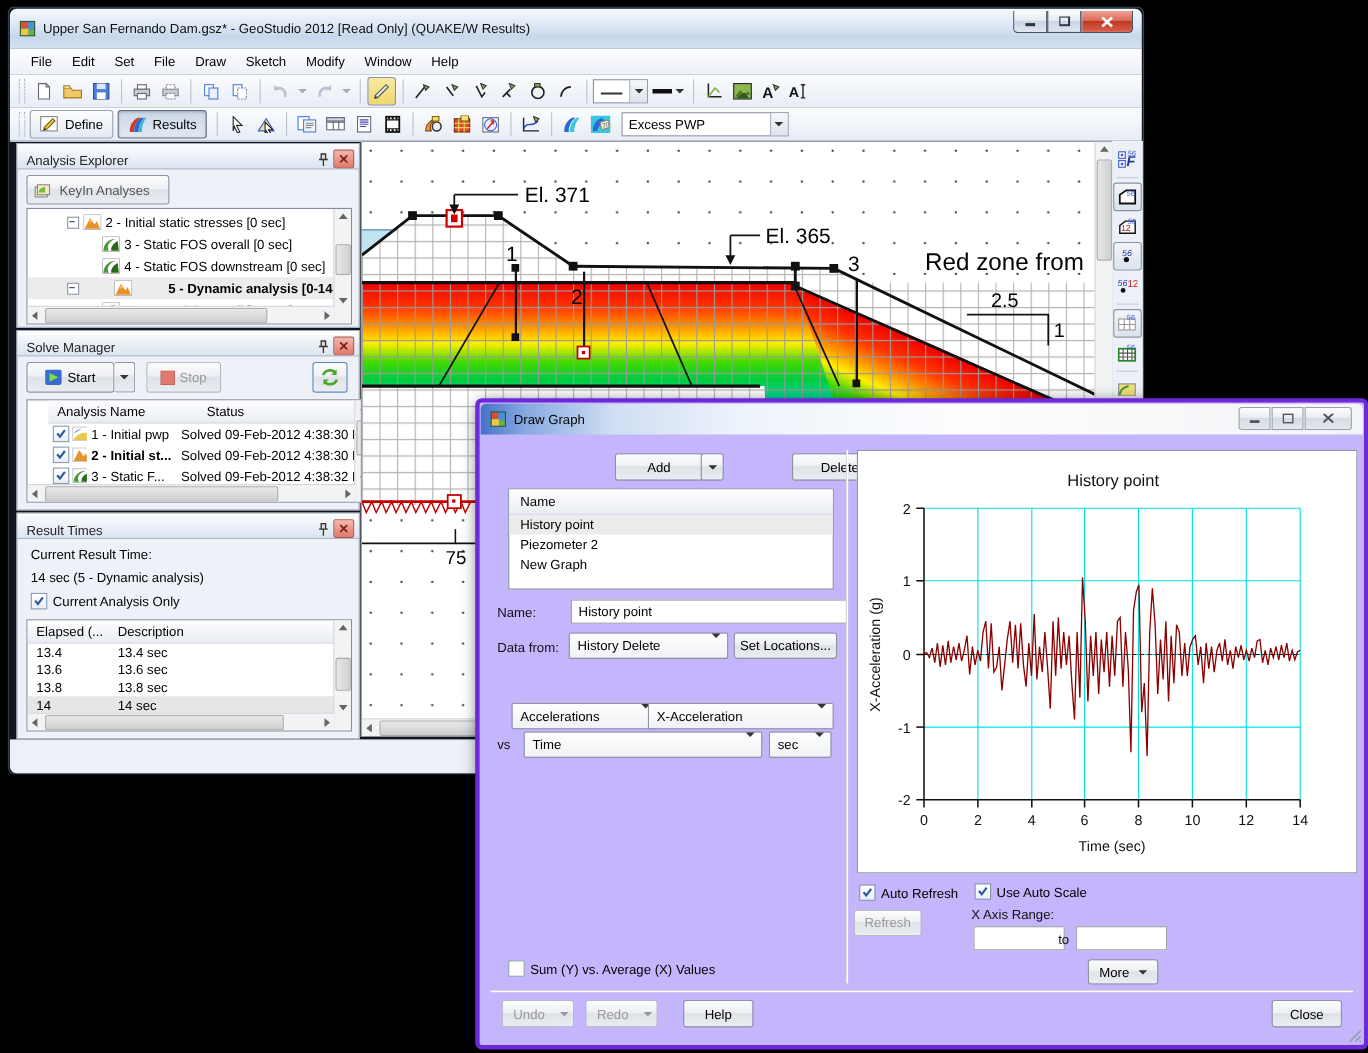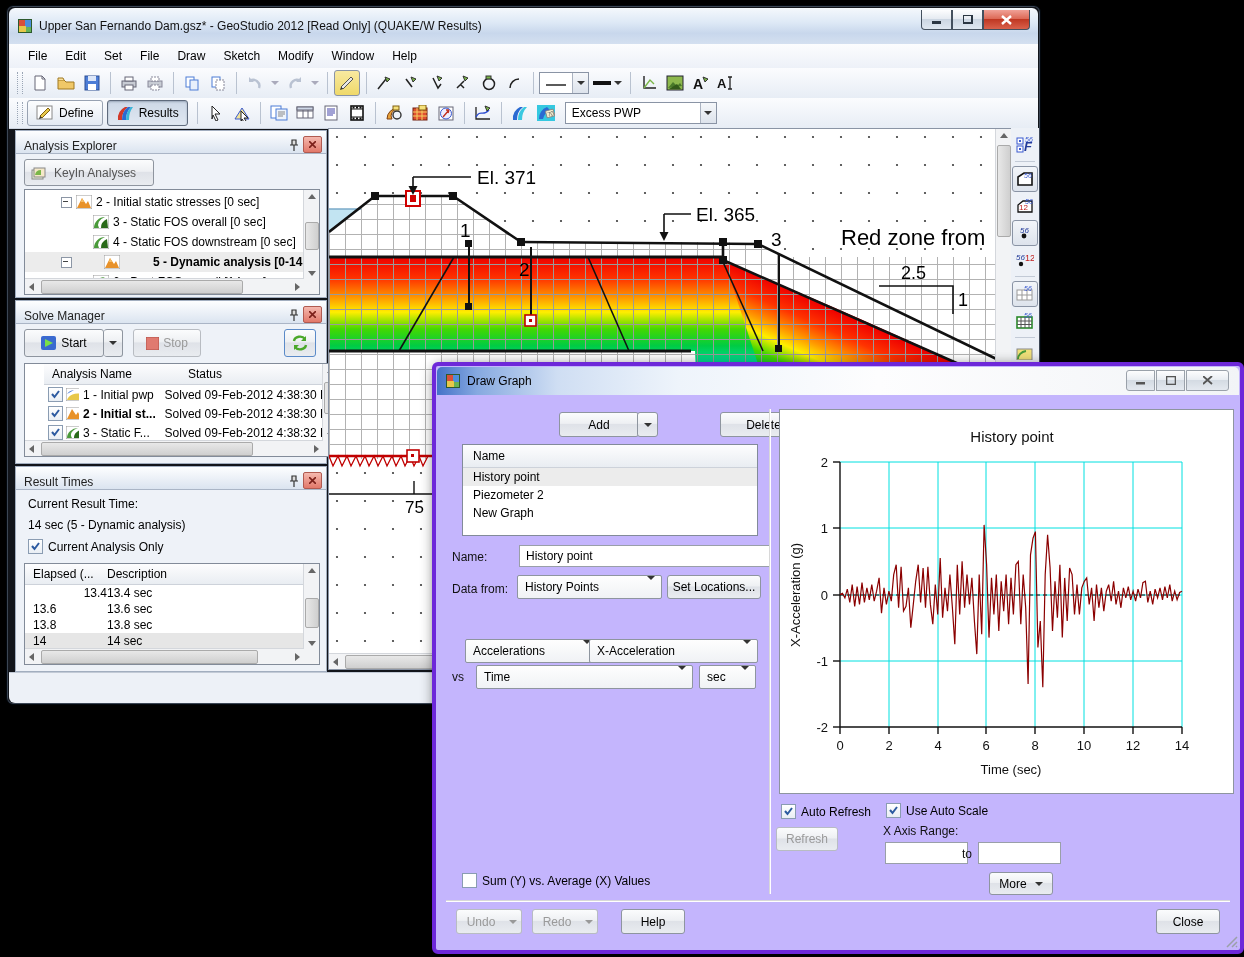--- a/index.html
+++ b/index.html
@@ -593,21 +593,21 @@
           </svg>
         </span>
       <span>Current Analysis Only</span>
     </div>
     <div class="listbox" style="left:8px;top:96px;width:294px;height:100px;overflow:hidden;">
       <div class="tablehead">
         <span style="padding-left:8px;width:74px;">Elapsed (...</span>
         <span>Description</span>
       </div>
       <div class="trow" style="height:16px;">
-          <span style="padding-left:8px;width:74px;text-align:right;">13.4</span>
+          <span style="padding-left:8px;width:74px;">13.4</span>
           <span>13.4 sec</span>
         </div>
       <div class="trow" style="height:16px;">
           <span style="padding-left:8px;width:74px;">13.6</span>
           <span>13.6 sec</span>
         </div>
       <div class="trow" style="height:16px;">
           <span style="padding-left:8px;width:74px;">13.8</span>
           <span>13.8 sec</span>
         </div>
@@ -887,21 +887,21 @@
       </div>
   </div>
 
   <span class="lbl" style="left:16px;top:184px;">Name:</span>
   <div class="field" style="position:absolute;left:83px;top:179px;width:237px;height:20px;">
     <span>History point</span>
   </div>
 
   <span class="lbl" style="left:16px;top:216px;">Data from:</span>
   <div class="combo" style="position:absolute;left:81px;top:209px;width:143px;height:22px;">
-    <span class="val">History Points</span>
+    <span class="val">History Delete</span>
     <span style="padding-right:6px;"><span class="tri-d"></span></span>
   </div>
   <div class="btn" style="position:absolute;left:231px;top:209px;width:92px;height:22px;">
     <span>Set Locations...</span>
   </div>
 
   <div class="combo" style="position:absolute;left:29px;top:273px;width:131px;height:22px;">
     <span class="val">Accelerations</span>
     <span style="padding-right:6px;"><span class="tri-d"></span></span>
   </div>

